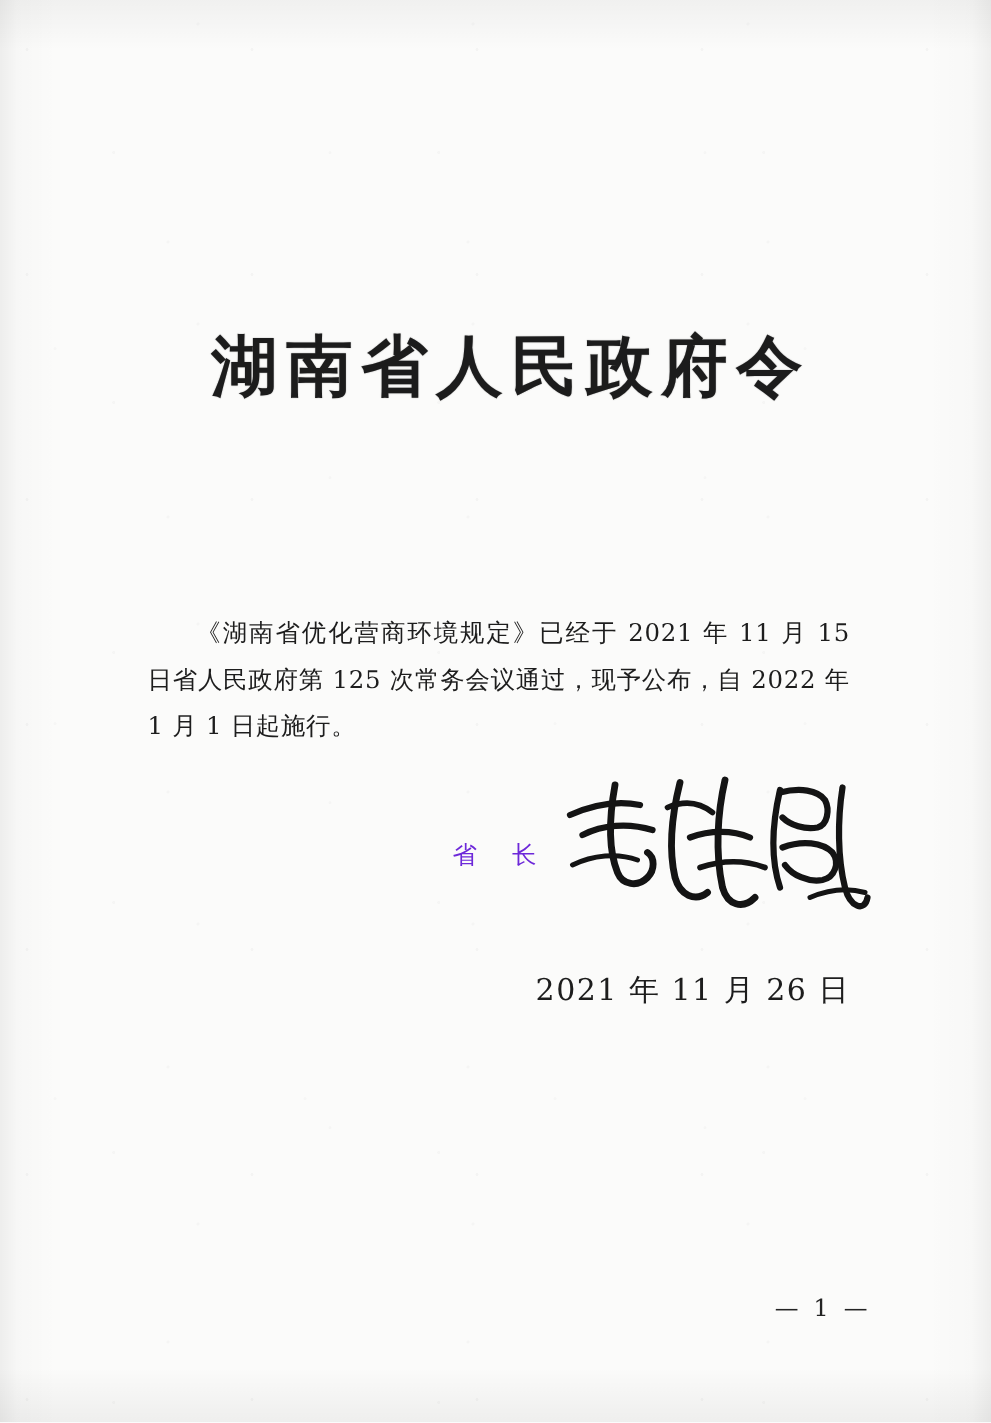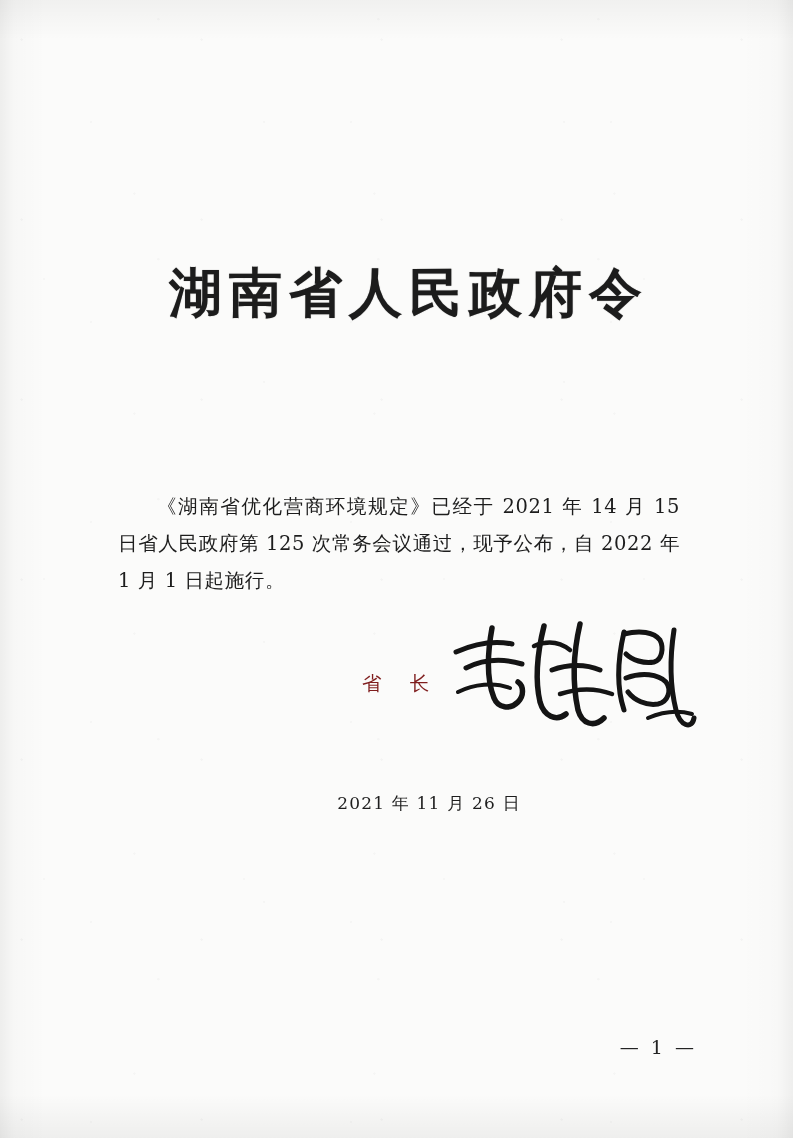--- a/index.html
+++ b/index.html
@@ -93,43 +93,43 @@
     width: 562px;
     height: 120px;
   }
   .signature-label {
     position: absolute;
     left: 244px;
     top: 22px;
     font-family: "DejaVu Serif", "Liberation Serif", serif;
     font-size: 19.5px;
     letter-spacing: 11px;
-    color: #7f1d1d;
+    color: #6d28d9;
   }
   .signature-mark {
     position: absolute;
     left: 330px;
     top: -42px;
     width: 250px;
     height: 140px;
   }
   .signature-mark svg {
     display: block;
     width: 250px;
     height: 140px;
   }
 
   .doc-date {
     position: absolute;
-    top: 792px;
+    top: 776px;
     left: 118px;
     width: 562px;
-    text-align: center;
+    text-align: right;
     font-family: "DejaVu Serif", "Liberation Serif", serif;
-    font-size: 17px;
+    font-size: 24px;
     letter-spacing: 1.2px;
     color: #1d1d1d;
     padding-left: 60px;
     box-sizing: border-box;
   }
 
   .page-footer {
     position: absolute;
     top: 1036px;
     left: 0;
@@ -145,21 +145,21 @@
 <body>
 
 <div class="page">
 
   <div class="scan-noise"></div>
   <div class="scan-speckle"></div>
 
   <h1 class="doc-title">湖南省人民政府令</h1>
 
 
-  <p class="body-text">《湖南省优化营商环境规定》已经于 2021 年 14 月 15 日省人民政府第 125 次常务会议通过，现予公布，自 2022 年 1 月 1 日起施行。</p>
+  <p class="body-text">《湖南省优化营商环境规定》已经于 2021 年 11 月 15 日省人民政府第 125 次常务会议通过，现予公布，自 2022 年 1 月 1 日起施行。</p>
 
   <div class="signature-row">
     <span class="signature-label">省 长</span>
 
     <span class="signature-mark" title="毛伟明">
       <svg viewBox="0 0 250 140" aria-hidden="true">
         <g fill="none" stroke="#141414" stroke-linecap="round" stroke-linejoin="round">
 
           <path d="M8 46 C26 38, 44 34, 64 38" stroke-width="5"></path>
           <path d="M18 62 C34 54, 54 52, 74 58" stroke-width="5"></path>

